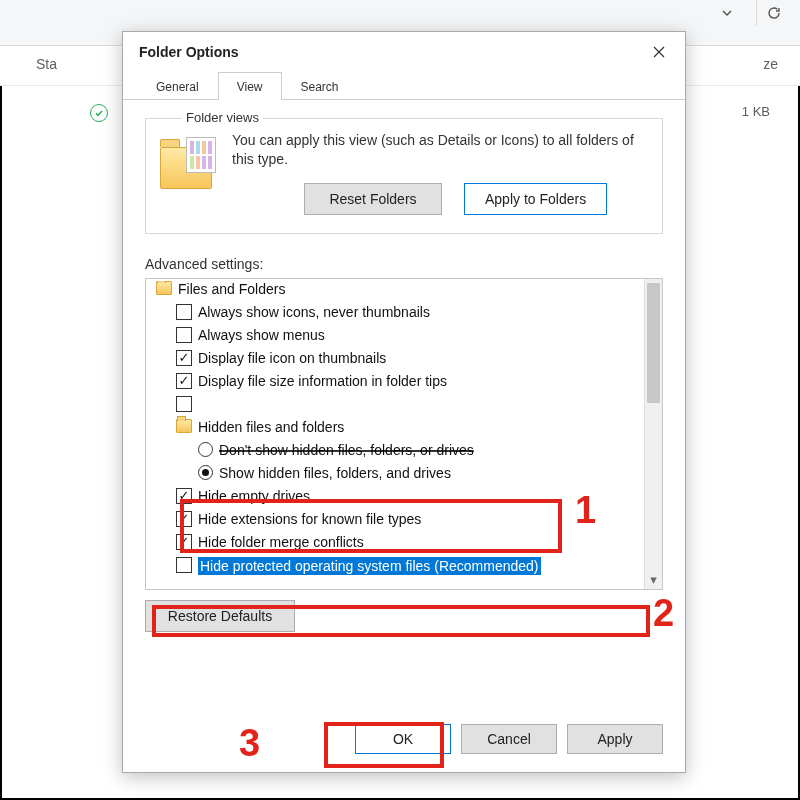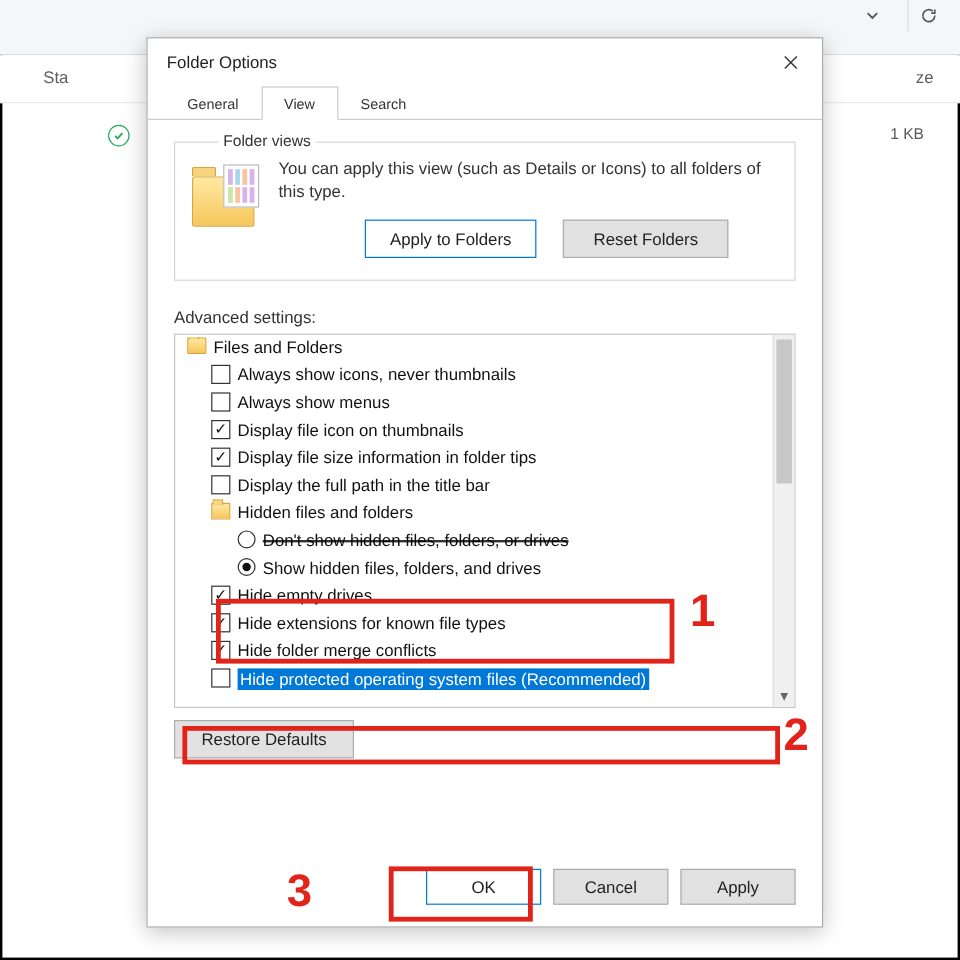--- a/index.html
+++ b/index.html
@@ -86,21 +86,21 @@
     box-shadow: 0 4px 18px rgba(0,0,0,0.25);
   }
   .titlebar {
     height: 40px;
     display: flex;
     align-items: center;
     padding: 0 4px 0 16px;
     font-size: 14px;
     color: #222;
   }
-  .titlebar .title { flex: 1; }
+  .titlebar .title { flex: 1; font-weight: bold; }
   .close-btn {
     width: 44px; height: 36px;
     display:flex;align-items:center;justify-content:center;
     color:#333;
   }
 
   .tabbar {
     display:flex;
     padding: 0 14px;
     border-bottom: 1px solid #ccc;
@@ -381,22 +381,22 @@
               <i></i>
               <i></i>
               <i></i>
               <i></i>
               <i></i>
             </div>
         </div>
         <div>
           <div class="fv-text">You can apply this view (such as Details or Icons) to all folders of this type.</div>
           <div class="fv-buttons">
+            <button class="btn">Reset Folders</button>
             <button class="btn primary">Apply to Folders</button>
-            <button class="btn">Reset Folders</button>
           </div>
         </div>
       </div>
     </div>
 
     <div class="adv-label">Advanced settings:</div>
 
     <div class="list-wrap">
       <div class="list">
         <div class="row indent1">
@@ -414,21 +414,20 @@
         <div class="row indent2">
           <span class="cb">✓</span>
             <span class="txt">Display file icon on thumbnails</span>
         </div>
         <div class="row indent2">
           <span class="cb">✓</span>
             <span class="txt">Display file size information in folder tips</span>
         </div>
         <div class="row indent2">
           <span class="cb"></span>
-            <span class="txt">Display the full path in the title bar</span>
         </div>
         <div class="row indent2">
           <span class="mini-folder"></span>
           <span class="txt">Hidden files and folders</span>
         </div>
         <div class="row indent3">
           <span class="rb"></span>
             <span class="txt strike">Don't show hidden files, folders, or drives</span>
         </div>
         <div class="row indent3">

